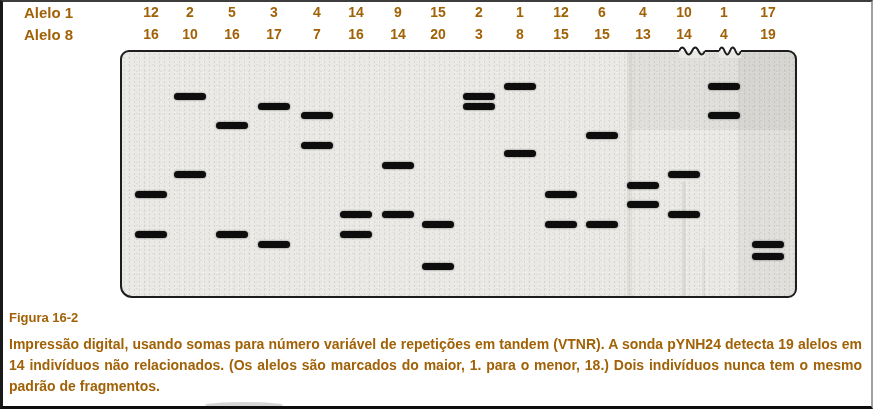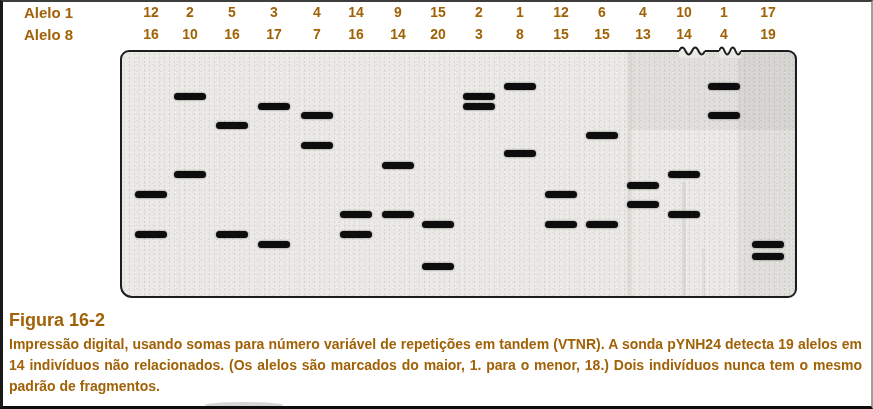--- a/index.html
+++ b/index.html
@@ -32,21 +32,21 @@
   .shade-right  { left:616px; top:0; width:57px; height:244px; border-radius:0 7px 7px 0; }
   .shade-topright { left:508px; top:0; width:165px; height:78px; }
   .streak1 { left:505px; top:0; width:5px; height:244px; background:rgba(70,70,62,0.07); }
   .streak2 { left:560px; top:130px; width:4px; height:114px; background:rgba(70,70,62,0.08); }
   .streak3 { left:580px; top:196px; width:3px; height:48px; background:rgba(70,70,62,0.06); }
   .band {
     position:absolute; width:32px; height:7px; background:#0d0d0d;
     border-radius:3.5px; box-shadow:0 0 2px rgba(25,25,25,0.65);
   }
   .squiggle { position:absolute; top:-8px; z-index:3; }
-  .caption-label { position:absolute; left:9px; top:310px; font-size:18px; font-weight:700; }
+  .caption-label { position:absolute; left:9px; top:310px; font-size:13px; font-weight:700; }
   .caption-text {
     position:absolute; left:9px; top:334px; width:853px; margin:0;
     font-size:14px; font-weight:700; line-height:21px; text-align:justify;
   }
   .smudge {
     position:absolute; left:205px; top:402px; width:78px; height:6px;
     border-radius:50%; background:rgba(135,135,135,0.35); z-index:9;
   }
 </style>
 </head>

